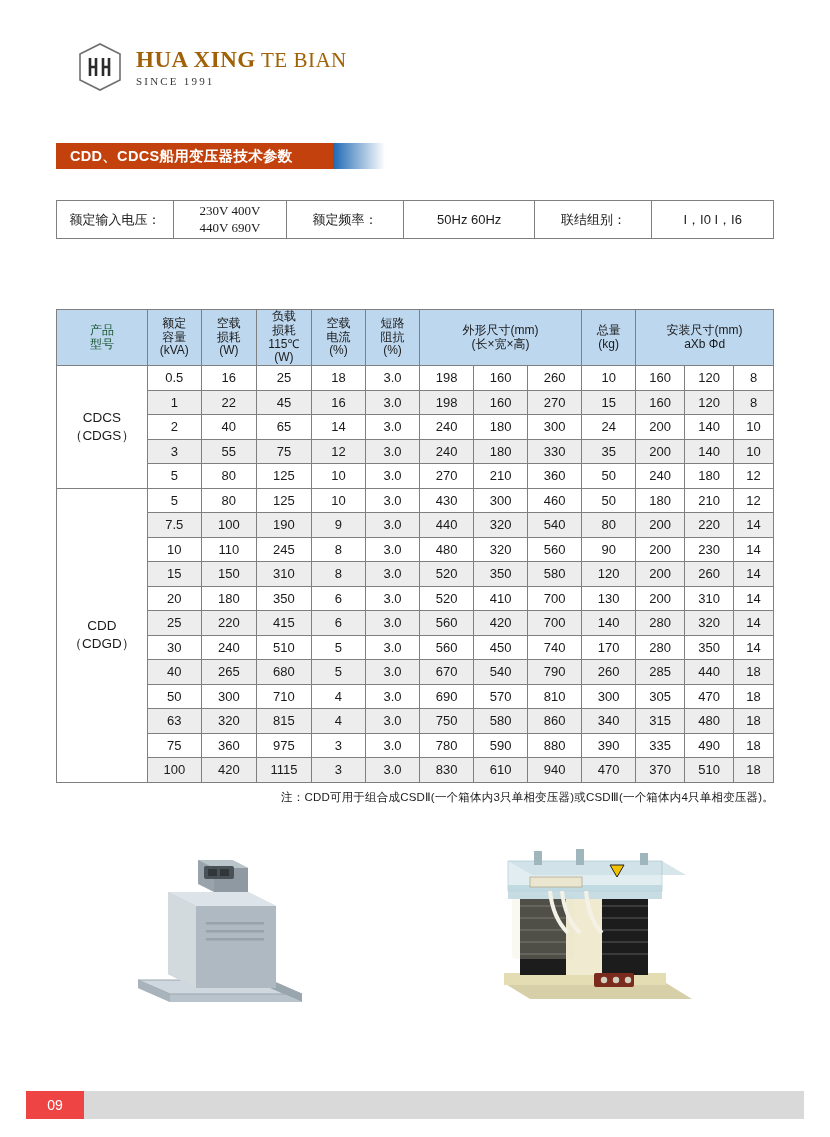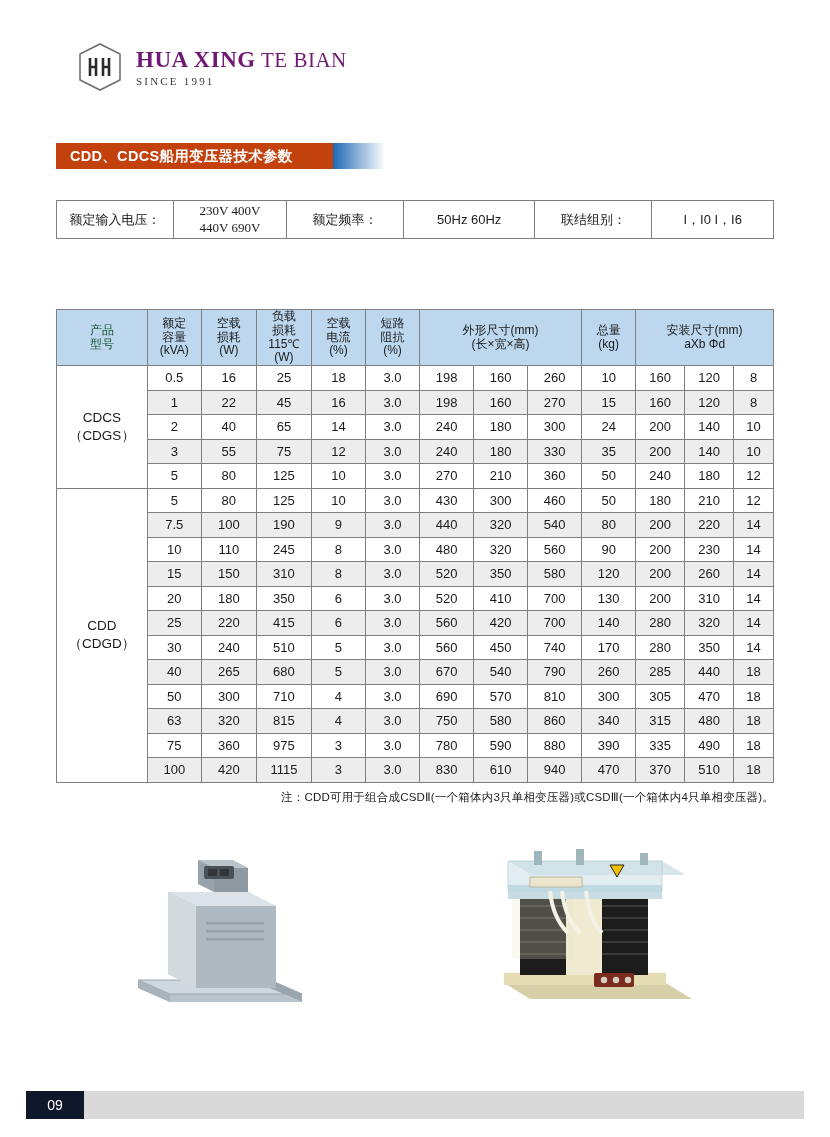--- a/index.html
+++ b/index.html
@@ -39,21 +39,21 @@
   .logo-text {
     display: flex;
     flex-direction: column;
     justify-content: center;
     line-height: 1;
   }
   .logo-main {
     font-family: "Liberation Serif", serif;
     font-size: 21px;
     letter-spacing: 0.5px;
-    color: #701a75;
+    color: #a16207;
   }
   .logo-main .big {
     font-size: 23px;
     font-weight: bold;
   }
   .logo-sub {
     font-family: "Liberation Serif", serif;
     font-size: 11px;
     letter-spacing: 2.2px;
     color: #3a3a3a;
@@ -198,21 +198,21 @@
     bottom: 18px;
     width: 830px;
     height: 28px;
   }
   .footer-num {
     position: absolute;
     left: 26px;
     top: 0;
     width: 58px;
     height: 28px;
-    background: #0f172a;
+    background: #ef4444;
     color: #ffffff;
     font-size: 14px;
     display: flex;
     align-items: center;
     justify-content: center;
   }
   .footer-strip {
     position: absolute;
     left: 84px;
     top: 0;

